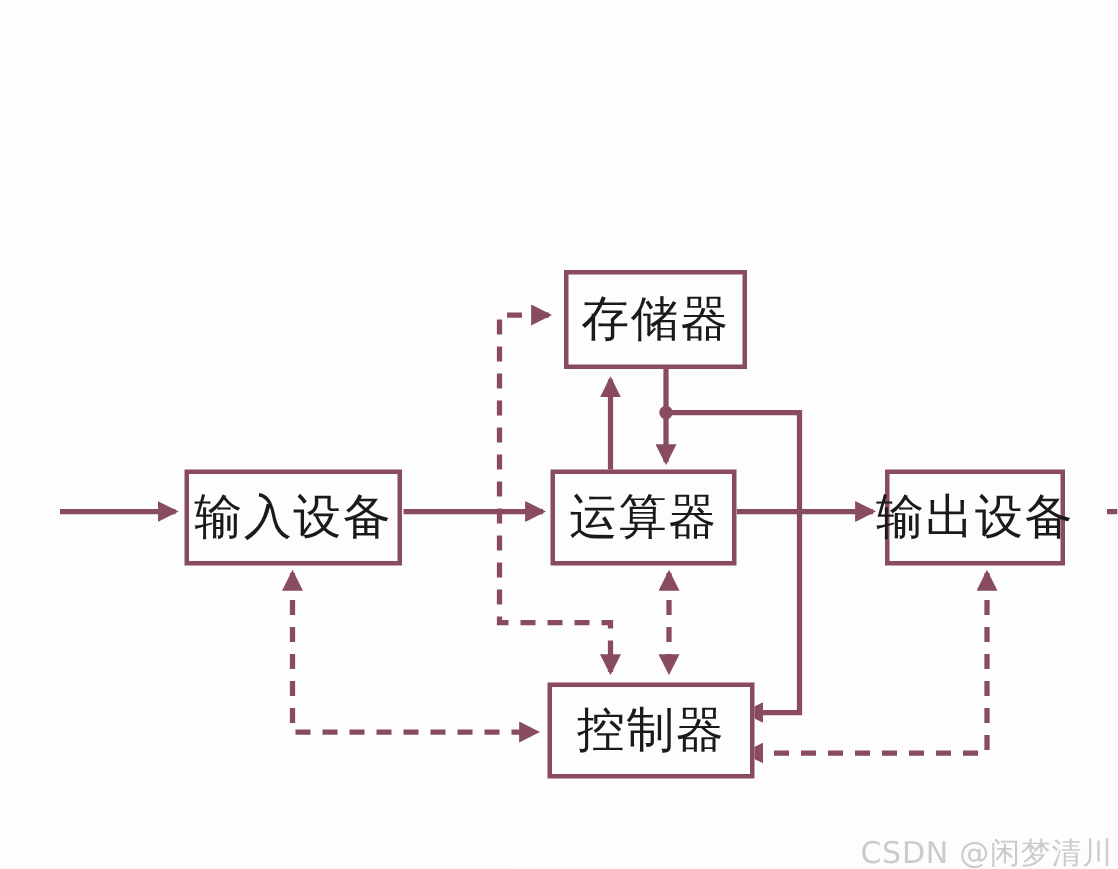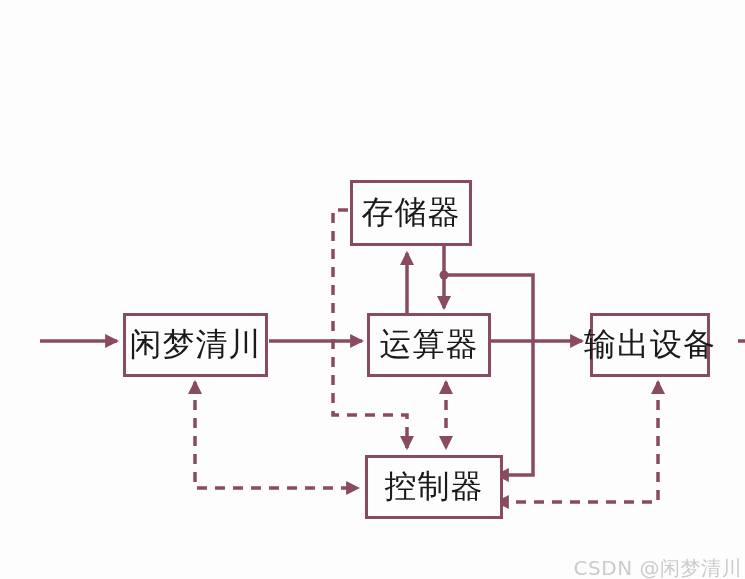--- a/index.html
+++ b/index.html
@@ -29,21 +29,21 @@
     position:absolute;
     box-sizing:border-box;
     border:3px solid #884b60;
     background:#fdfdfd;
     display:flex;align-items:center;justify-content:center;
     font-size:32px;
     color:#1a1a1a;
     letter-spacing:1px;
     white-space:nowrap;
   }
-  .node-memory {left:350px;top:180px;width:122px;height:66px;}
+  .node-memory {left:376px;top:180px;width:122px;height:66px;}
   .node-input  {left:123px;top:313px;width:145px;height:64px;}
   .node-alu    {left:367px;top:313px;width:124px;height:64px;justify-content:center;}
   .node-output {left:590px;top:313px;width:120px;height:64px;}
   .node-control{left:365px;top:455px;width:138px;height:64px;}
   .watermark{
     position:absolute;
     right:3px;top:555px;
     font-family:"DejaVu Sans","Liberation Sans",sans-serif;
     font-size:20px;
     color:#cbcbcb;
@@ -86,21 +86,21 @@
 
     <g transform="translate(379,327) scale(0.95)">
       <path d="M0,0 L0,16 L4,12.5 L6.5,18 L9,17 L6.5,11.5 L11,11.5 Z" fill="#ffffff" stroke="#000000" stroke-width="1.2"></path>
     </g>
   </svg>
 
   <div class="node node-memory">
     <span>存储器</span>
   </div>
   <div class="node node-input">
-    <span>闲梦清川</span>
+    <span>输入设备</span>
   </div>
   <div class="node node-alu">
     <span>运算器</span>
   </div>
   <div class="node node-output">
     <span>输出设备</span>
   </div>
   <div class="node node-control">
     <span>控制器</span>
   </div>

